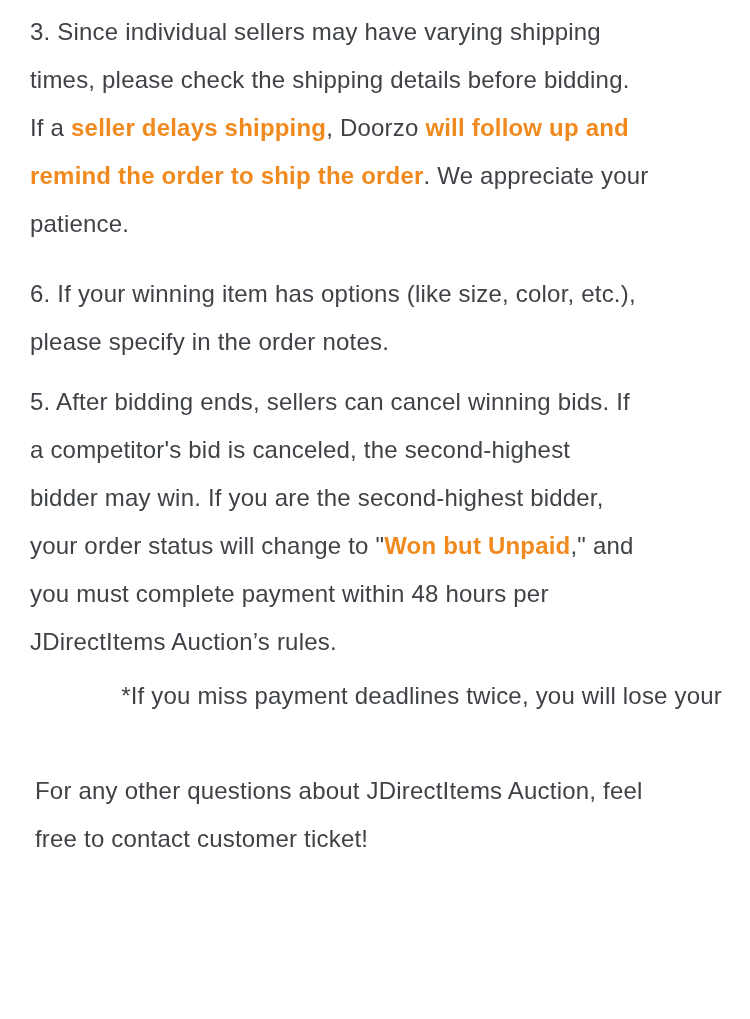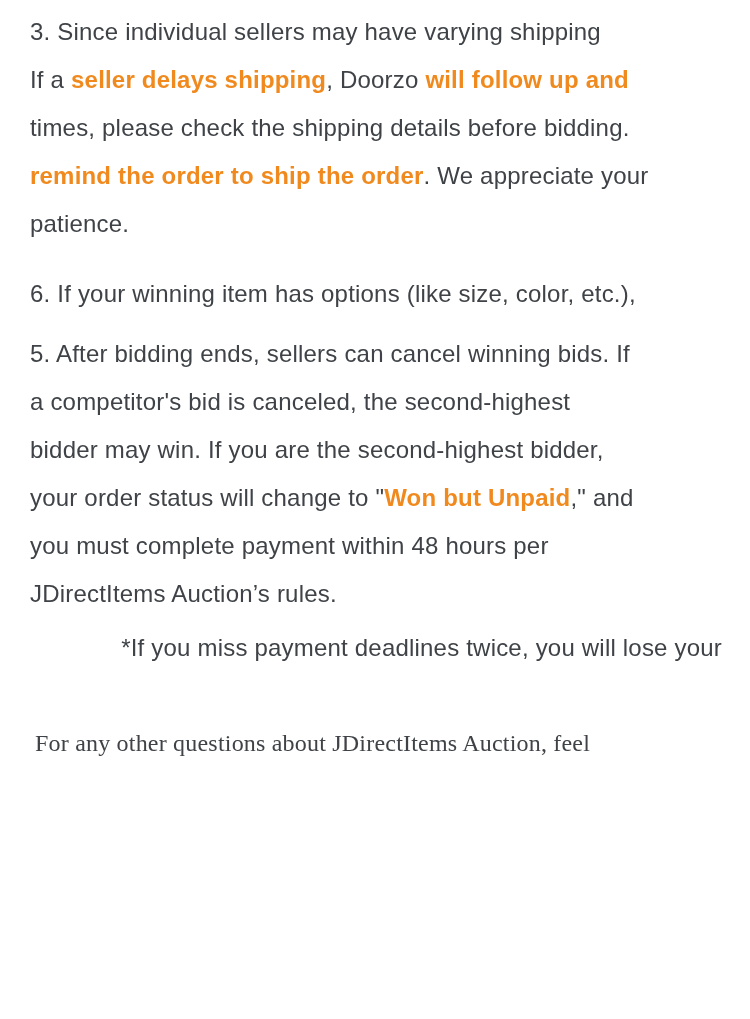--- a/index.html
+++ b/index.html
@@ -26,54 +26,56 @@
     font-size: 24px;
     line-height: 48px;
     letter-spacing: 0.2px;
   }
   .para { margin: 0; }
   
   .para:nth-child(1) { margin-top: 0; }
   .para:nth-child(2) { margin-top: 22px; }
   .para:nth-child(3) { margin-top: 12px; }
   .para:nth-child(4) { margin-top: 6px; text-align: right; }
-  .para:nth-child(5) { margin-top: 47px; padding-left: 5px; font-family: Liberation Serif, serif; }
+  .para:nth-child(5) { margin-top: 47px; padding-left: 5px; }
   .line {
     display: block;
     white-space: pre-wrap;
   }
   .seg { color: var(--text); }
   .hl {
     color: var(--hl);
     font-weight: 700;
   }
 </style>
 </head>
 <body>
 
 <main class="page">
   <article class="doc">
       <p class="para">
         <span class="line"><span class="seg">3. Since individual sellers may have varying shipping</span></span>
+        <span class="line"><span class="seg">times, please check the shipping details before bidding.</span></span>
         <span class="line"><span class="seg">If a </span><span class="seg hl">seller delays shipping</span><span class="seg">, Doorzo </span><span class="seg hl">will follow up and</span></span>
-        <span class="line"><span class="seg">times, please check the shipping details before bidding.</span></span>
         <span class="line"><span class="seg hl">remind the order to ship the order</span><span class="seg">. We appreciate your</span></span>
         <span class="line"><span class="seg">patience.</span></span>
       </p>
       <p class="para">
         <span class="line"><span class="seg">6. If your winning item has options (like size, color, etc.),</span></span>
+        <span class="line"><span class="seg">please specify in the order notes.</span></span>
       </p>
       <p class="para">
         <span class="line"><span class="seg">5. After bidding ends, sellers can cancel winning bids. If</span></span>
         <span class="line"><span class="seg">a competitor's bid is canceled, the second-highest</span></span>
         <span class="line"><span class="seg">bidder may win. If you are the second-highest bidder,</span></span>
         <span class="line"><span class="seg">your order status will change to "</span><span class="seg hl">Won but Unpaid</span><span class="seg">," and</span></span>
         <span class="line"><span class="seg">you must complete payment within 48 hours per</span></span>
         <span class="line"><span class="seg">JDirectItems Auction’s rules.</span></span>
       </p>
       <p class="para">
         <span class="line"><span class="seg">*If you miss payment deadlines twice, you will lose your</span></span>
       </p>
       <p class="para">
         <span class="line"><span class="seg">For any other questions about JDirectItems Auction, feel</span></span>
+        <span class="line"><span class="seg">free to contact customer ticket!</span></span>
       </p>
     </article>
 </main>
 
 </body></html>

